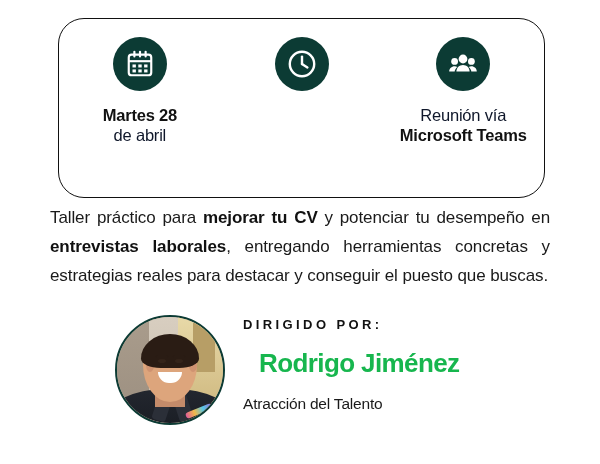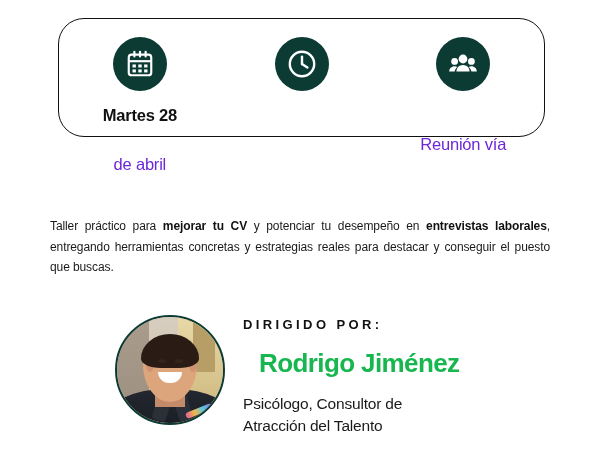--- a/index.html
+++ b/index.html
@@ -15,21 +15,21 @@
     overflow: hidden;
     position: relative;
   }
 
   
   .info-card {
     position: absolute;
     left: 58px;
     top: 18px;
     width: 487px;
-    height: 119px;
+    height: 180px;
     box-sizing: border-box;
     border: 1.6px solid #111111;
     border-radius: 26px;
     background: #ffffff;
     display: flex;
     align-items: flex-start;
     justify-content: space-around;
   }
   .info-col {
     flex: 1 1 0;
@@ -59,32 +59,31 @@
     font-size: 16.5px;
     font-weight: 700;
     letter-spacing: -0.2px;
     color: #111111;
     white-space: nowrap;
   }
   .line-regular {
     font-size: 16.5px;
     font-weight: 400;
     letter-spacing: -0.2px;
-    color: #6d28d9;
+    color: #0f172a;
     white-space: nowrap;
-    margin-top: 29px;
   }
 
   
   .body-copy {
     position: absolute;
     left: 50px;
-    top: 204px;
+    top: 186px;
     width: 500px;
-    font-size: 12px;
+    font-size: 17px;
     line-height: 1.72;
     text-align: justify;
     text-justify: inter-word;
     color: #1a1a1a;
     letter-spacing: -0.1px;
   }
   .body-copy b { font-weight: 700; color: #111111; }
 
   
   .speaker {
@@ -241,20 +240,21 @@
         <circle cx="16" cy="11" r="4.4" fill="#ffffff"></circle>
         <path d="M9.4 23.6c0-3.7 2.9-6.5 6.6-6.5s6.6 2.8 6.6 6.5z" fill="#ffffff"></path>
         <circle cx="7.6" cy="13.4" r="3.4" fill="#ffffff"></circle>
         <path d="M2.2 23.6c0-3 2.4-5.3 5.4-5.3 1 0 1.9.2 2.7.7-1.5 1.2-2.5 3-2.6 4.6z" fill="#ffffff"></path>
         <circle cx="24.4" cy="13.4" r="3.4" fill="#ffffff"></circle>
         <path d="M29.8 23.6h-5.5c-.1-1.6-1.1-3.4-2.6-4.6.8-.5 1.7-.7 2.7-.7 3 0 5.4 2.3 5.4 5.3z" fill="#ffffff"></path>
       </svg>
     </div>
     <div class="col-lines">
       <div class="line-regular">Reunión vía</div>
+      <div class="line-strong">Microsoft Teams</div>
     </div>
   </div>
 </div>
 
 <p class="body-copy" id="body-copy"><span>Taller práctico para </span><b>mejorar tu CV</b><span> y potenciar tu desempeño en </span><b>entrevistas laborales</b><span>, entregando herramientas concretas y estrategias reales para destacar y conseguir el puesto que buscas.</span></p>
 
 <div class="speaker">
 
   <div class="avatar" style="border-color: rgb(12, 59, 52);">
     <span class="ph ph-wall-l"></span>
@@ -273,16 +273,15 @@
     <span class="ph ph-brow-l"></span>
     <span class="ph ph-brow-r"></span>
     <span class="ph ph-eye-l"></span>
     <span class="ph ph-eye-r"></span>
     <span class="ph ph-smile"></span>
   </div>
 
   <div class="speaker-text">
     <div class="kicker">DIRIGIDO POR:</div>
     <div class="speaker-name" style="color: rgb(23, 182, 78);">Rodrigo Jiménez</div>
-    <div class="speaker-role">Psicólogo, Consultor de</div>
     <div class="speaker-role">Atracción del Talento</div>
   </div>
 </div>
 
 </body></html>

